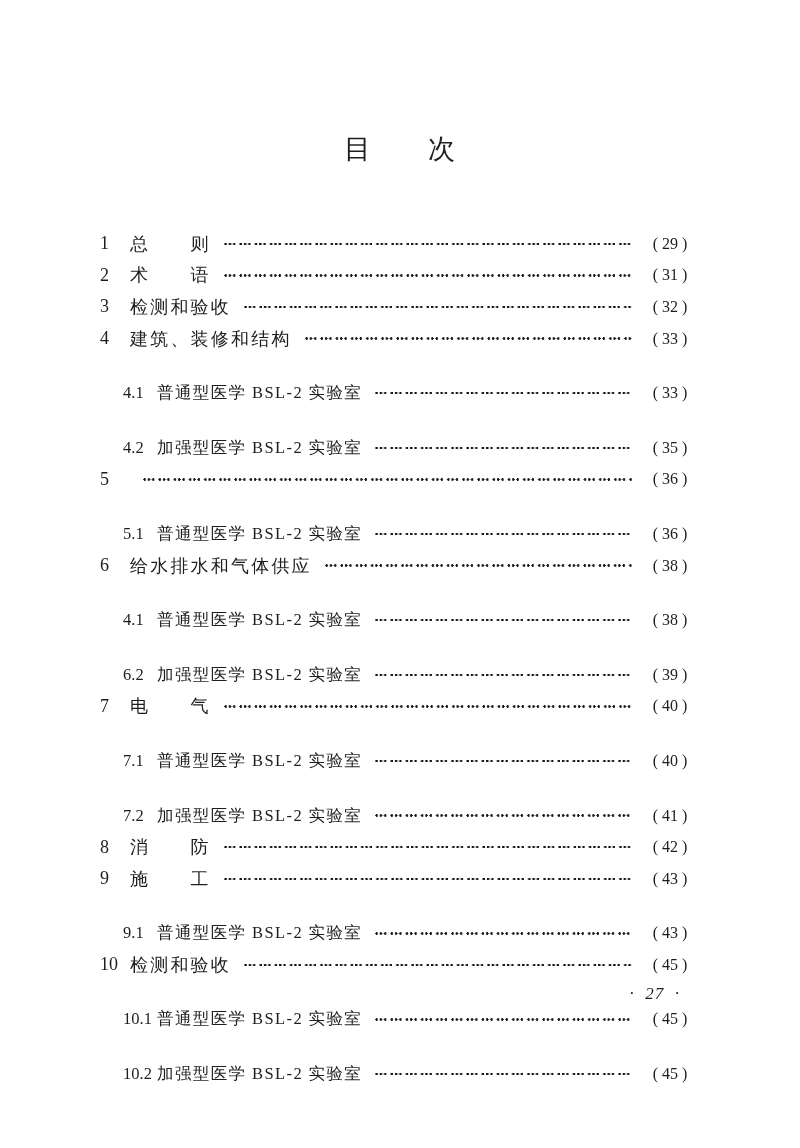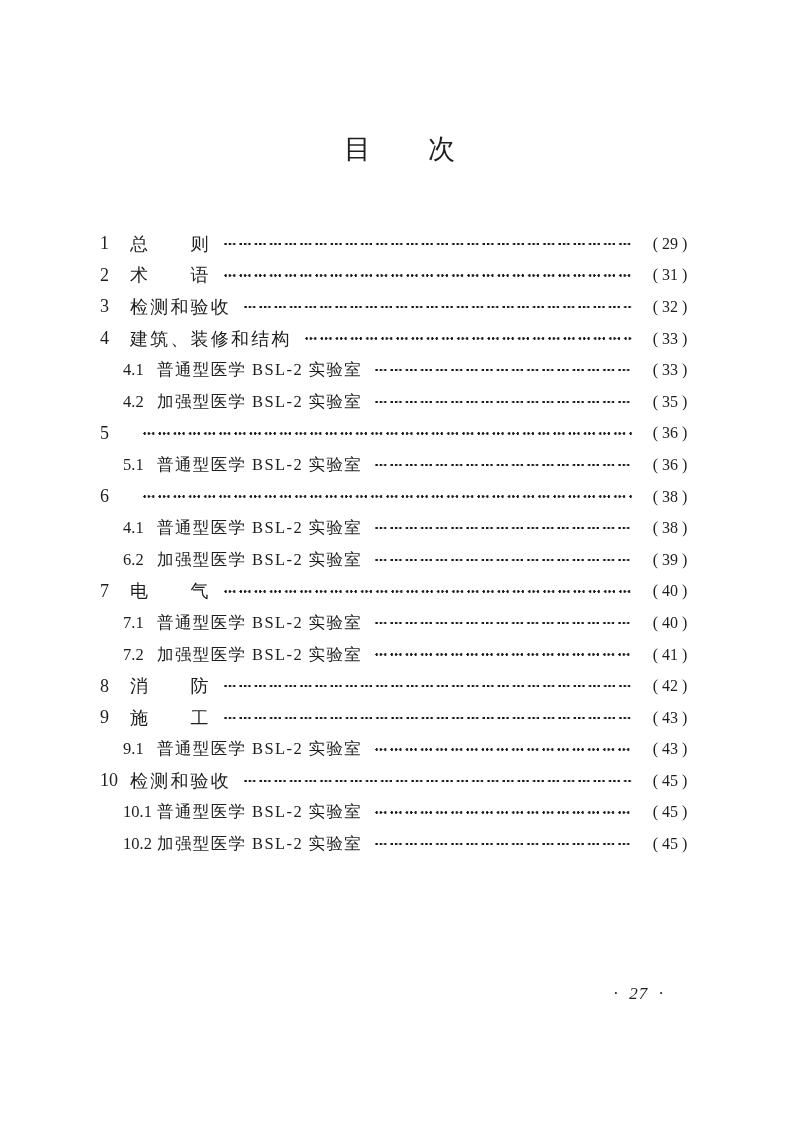--- a/index.html
+++ b/index.html
@@ -38,21 +38,21 @@
     left: 100px;
     width: 600px;
   }
   .toc-row {
     display: flex;
     align-items: center;
     height: 31.6px;
     white-space: pre;
   }
   .toc-row.main { font-size: 18px; }
-  .toc-row.sub  { font-size: 16.5px; padding-left: 23px; }
+  .toc-row.sub  { font-size: 16.5px; padding-left: 23px; margin-top: 23px; }
   .toc-num {
     flex: 0 0 auto;
   }
   .toc-row.main .toc-num { width: 30px; }
   .toc-row.sub  .toc-num { width: 34px; }
   .toc-title {
     flex: 0 0 auto;
     white-space: pre;
   }
   .toc-row.main .toc-title { letter-spacing: 2.2px; }
@@ -72,21 +72,21 @@
   .toc-page {
     flex: 0 0 auto;
     width: 60px;
     text-align: center;
     font-size: 16px;
     white-space: pre;
   }
   .footer-pagenum {
     position: absolute;
     top: 984px;
-    right: 136px;
+    right: 120px;
     font-size: 17px;
     font-style: italic;
     letter-spacing: 1px;
     white-space: pre;
   }
 </style>
 </head>
 <body>
 
 <div class="sheet">
@@ -143,20 +143,21 @@
 
   <div class="toc-row sub">
     <span class="toc-num">5.1</span>
     <span class="toc-title">普通型医学 BSL-2 实验室</span>
     <span class="toc-leader"></span>
     <span class="toc-page">( 36 )</span>
   </div>
 
   <div class="toc-row main">
     <span class="toc-num">6</span>
+    <span class="toc-title">给水排水和气体供应</span>
     <span class="toc-leader"></span>
     <span class="toc-page">( 38 )</span>
   </div>
 
   <div class="toc-row sub">
     <span class="toc-num">4.1</span>
     <span class="toc-title">普通型医学 BSL-2 实验室</span>
     <span class="toc-leader"></span>
     <span class="toc-page">( 38 )</span>
   </div>

